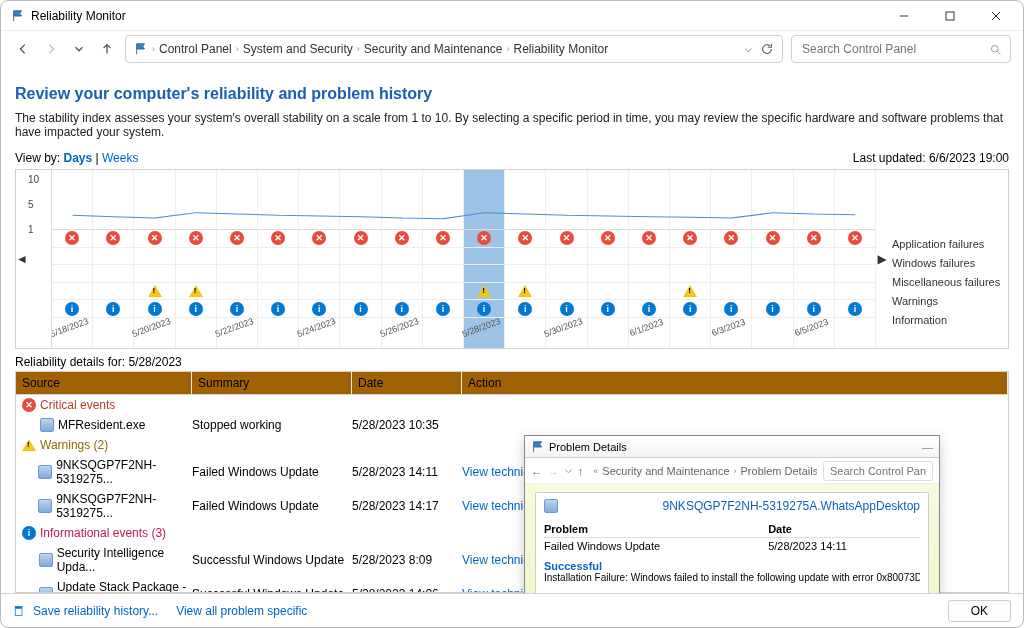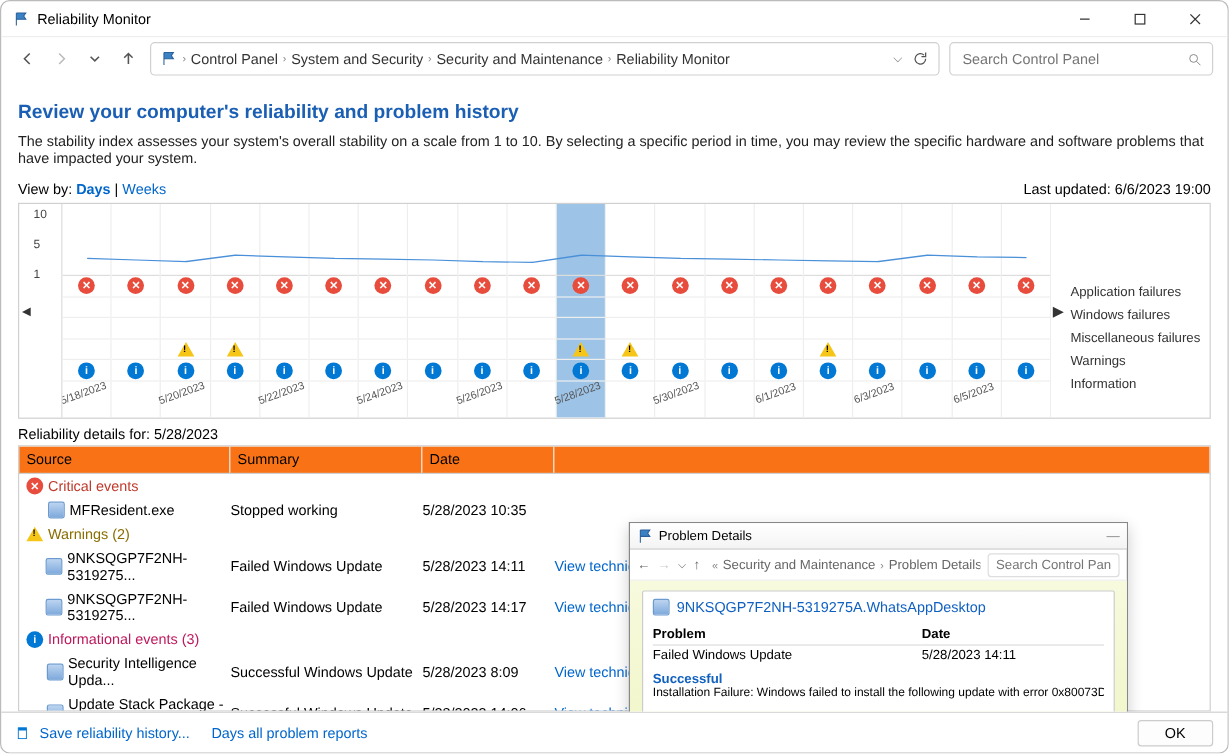--- a/index.html
+++ b/index.html
@@ -59,21 +59,21 @@
   .legend div{height:19px;display:flex;align-items:center;}
   
   .ic{width:14px;height:14px;border-radius:50%;display:flex;align-items:center;justify-content:center;font-size:9px;color:#fff;font-weight:bold;}
   .ic-red{background:#e74c3c;}
   .tri{width:0;height:0;border-left:7px solid transparent;border-right:7px solid transparent;border-bottom:12px solid #f5c518;position:relative;}
   .tri::after{content:"!";position:absolute;left:-2px;top:1px;font-size:8px;color:#000;font-weight:bold;}
   .ic-blue{background:#0078d4;}
   
   .details-label{font-size:12px;margin:6px 0 2px 0;}
   .details-table{border:1px solid var(--border);flex:1;overflow:hidden;font-size:12px;}
-  .dt-head{display:flex;background:#f97316;border-bottom:1px solid var(--border);}
+  .dt-head{display:flex;background:#a16207;border-bottom:1px solid var(--border);}
   .dt-head div{padding:4px 6px;border-right:1px solid #eee;}
   .dt-body{overflow:auto;}
   .dt-row{display:flex;padding:3px 6px;align-items:center;}
   .dt-group{color:#333;padding:3px 6px;display:flex;align-items:center;gap:4px;}
   .c-source{width:170px;display:flex;align-items:center;gap:4px;}
   .c-summary{width:160px;}
   .c-date{width:110px;}
   .c-action{width:90px;color:var(--link);}
   .app-icon{width:14px;height:14px;background:linear-gradient(#bcd4f0,#7faadc);border:1px solid #6a9ad0;border-radius:2px;flex-shrink:0;}
   
@@ -82,21 +82,21 @@
   .footer .links span{display:flex;align-items:center;gap:8px;}
   .footer button{padding:3px 22px;font-size:12px;border:1px solid #ccc;border-radius:3px;background:#fdfdfd;margin-left:30px;}
   
   .popup{position:absolute;left:523px;top:368px;width:416px;height:190px;border:1px solid #888;background:#fff;box-shadow:0 4px 12px rgba(0,0,0,.2);display:flex;flex-direction:column;font-size:11px;}
   .popup .p-title{height:22px;background:linear-gradient(#fff,#f4f4f4);border-bottom:1px solid #ccc;display:flex;align-items:center;padding:0 6px;justify-content:space-between;}
   .popup .p-addr{height:26px;border-bottom:1px solid #eee;display:flex;align-items:center;padding:0 6px;gap:6px;color:#666;}
   .popup .p-addr .bc{flex:1;display:flex;align-items:center;gap:4px;white-space:nowrap;overflow:hidden;}
   .popup .p-addr input{border:1px solid #ddd;border-radius:3px;height:20px;width:110px;padding:0 6px;font-size:11px;}
   .popup .p-body{flex:1;padding:8px 10px;background:linear-gradient(#f7fadd,#f0f6c8);overflow:hidden;}
   .popup .p-body .inner{background:#fff;border:1px solid #ccc;border-radius:2px;height:100%;padding:6px 8px;overflow:hidden;}
-  .popup h2{font-size:12px;color:#1060c0;margin:0 0 8px 0;display:flex;align-items:center;gap:6px;font-weight:400;}
+  .popup h2{font-size:12px;color:#1060c0;margin:0 0 8px 0;display:flex;align-items:center;gap:6px;font-weight:400;justify-content:space-between;}
   .popup table{width:100%;font-size:11px;border-collapse:collapse;}
   .popup th{text-align:left;font-weight:bold;padding:2px 0;border-bottom:1px solid #ddd;}
   .popup td{padding:2px 0;}
   .popup .desc-label{font-weight:bold;color:#1060c0;margin-top:6px;}
   
   .spark{position:absolute;left:0;right:0;top:0;bottom:0;}
   .spark polyline{fill:none;stroke:#4a90d9;stroke-width:1;}
   .doc-icon{width:12px;height:12px;display:inline-block;}
 </style>
 </head>
@@ -536,20 +536,21 @@
 
     <div class="details-label">
       <span>Reliability details for:</span>
       <span>5/28/2023</span>
     </div>
     <div class="details-table">
       <div class="dt-head">
         <div style="width:176px">Source</div>
         <div style="width:160px">Summary</div>
         <div style="width:110px">Date</div>
+        <div style="flex:1">Action</div>
       </div>
       <div class="dt-body" id="dt-body">
           <div class="dt-group">
             <span class="ic ic-red">✕</span>
             <span style="color:#c0392b">Critical events </span>
           </div>
           <div class="dt-row">
             <div class="c-source">
               <span style="width:14px"></span>
               <span class="app-icon"></span>
@@ -668,18 +669,18 @@
 
   <div class="footer">
     <div class="links">
       <span>
         <svg class="doc-icon" viewBox="0 0 16 16">
             <rect x="3" y="2" width="9" height="12" fill="none" stroke="#0078d4"></rect>
             <rect x="3" y="2" width="9" height="3" fill="#0078d4"></rect>
           </svg>
         <span>Save reliability history...</span>
       </span>
-      <span>Days all problem reports</span>
+      <span>View all problem specific</span>
     </div>
     <button>OK</button>
   </div>
 
 </div>
 
 </body></html>

